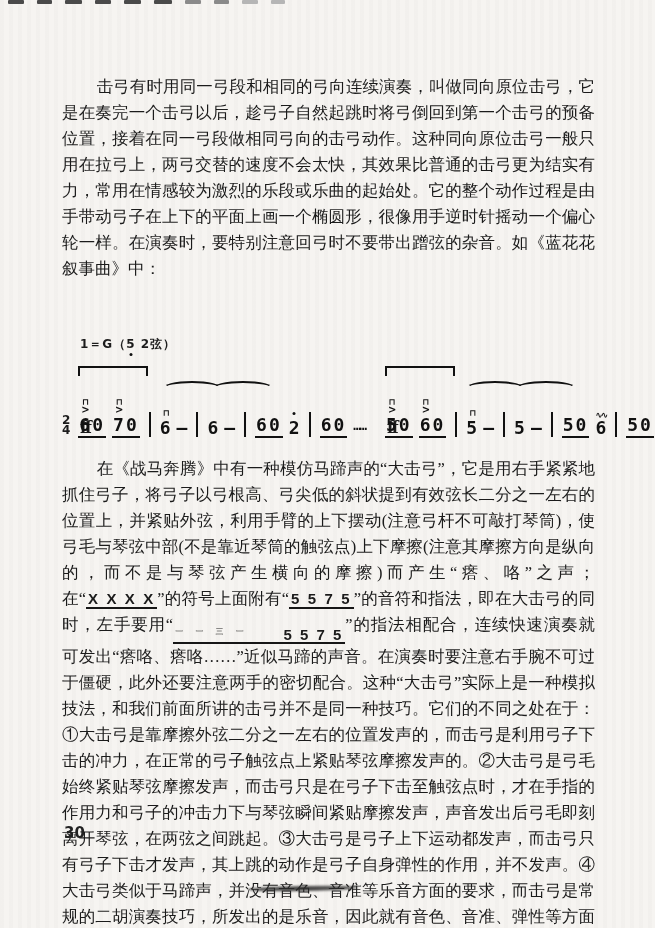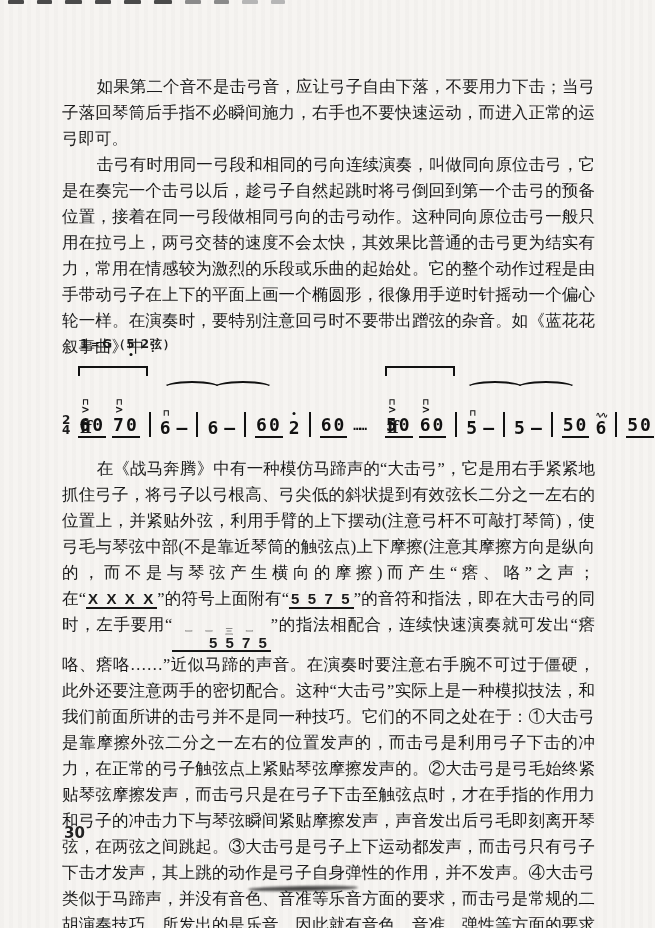--- a/index.html
+++ b/index.html
@@ -19,21 +19,21 @@
   .textblock p, .para4{
     margin:0;font-size:16.5px;line-height:26px;text-align:justify;
     text-indent:2.1em;color:#1b1b1b;
   }
   .para4{position:absolute;left:62px;top:456px;width:533px;}
   
   .notation{
     font-family:Liberation Sans, sans-serif;font-weight:700;font-size:15px;
     border-bottom:2px solid #161616;padding:0 2px;letter-spacing:2px;white-space:nowrap;
   }
-  .ann{display:inline-flex;flex-direction:column;align-items:center;vertical-align:-3px;line-height:1;}
+  .ann{display:inline-flex;flex-direction:row;vertical-align:-3px;line-height:1;}
   .ann-top{font-size:8px;line-height:8px;letter-spacing:5px;text-indent:0;transform:translateY(1px);font-weight:400;}
   .ann-bot{letter-spacing:2px;}
   
   .keyline{position:absolute;left:80px;top:336px;font-family:"DejaVu Sans",sans-serif;
     font-weight:700;font-size:12px;letter-spacing:1px;}
   .low-note{position:relative;display:inline-block;}
   .low-note::after{content:"";position:absolute;left:50%;bottom:-5px;width:3px;height:3px;
     border-radius:50%;background:#111;transform:translateX(-50%);}
   .staffrow{position:absolute;left:62px;top:368px;display:flex;gap:20px;}
   .phrase{position:relative;display:inline-flex;align-items:flex-end;gap:6px;
@@ -90,21 +90,20 @@
     <i style="width:16px"></i>
       <i style="width:17px"></i>
       <i style="width:18px"></i>
     <i style="width:16px"></i>
       <i style="width:15px"></i>
       <i style="width:16px"></i>
     <i style="width:14px"></i>
   </div>
 
   <div class="textblock">
-    <p>如果第二个音不是击弓音，应让弓子自由下落，不要用力下击；当弓子落回琴筒后手指不必瞬间施力，右手也不要快速运动，而进入正常的运弓即可。</p>
     <p>击弓有时用同一弓段和相同的弓向连续演奏，叫做同向原位击弓，它是在奏完一个击弓以后，趁弓子自然起跳时将弓倒回到第一个击弓的预备位置，接着在同一弓段做相同弓向的击弓动作。这种同向原位击弓一般只用在拉弓上，两弓交替的速度不会太快，其效果比普通的击弓更为结实有力，常用在情感较为激烈的乐段或乐曲的起始处。它的整个动作过程是由手带动弓子在上下的平面上画一个椭圆形，很像用手逆时针摇动一个偏心轮一样。在演奏时，要特别注意回弓时不要带出蹭弦的杂音。如《蓝花花叙事曲》中：</p>
   </div>
 
   <div>
     <div class="keyline">1＝G（<span class="low-note">5</span> 2弦）</div>
     <div class="staffrow">
       <div class="phrase">
         <div class="bracket b1"></div>
         <div class="tie t1a"></div>
         <div class="tie t1b"></div>

